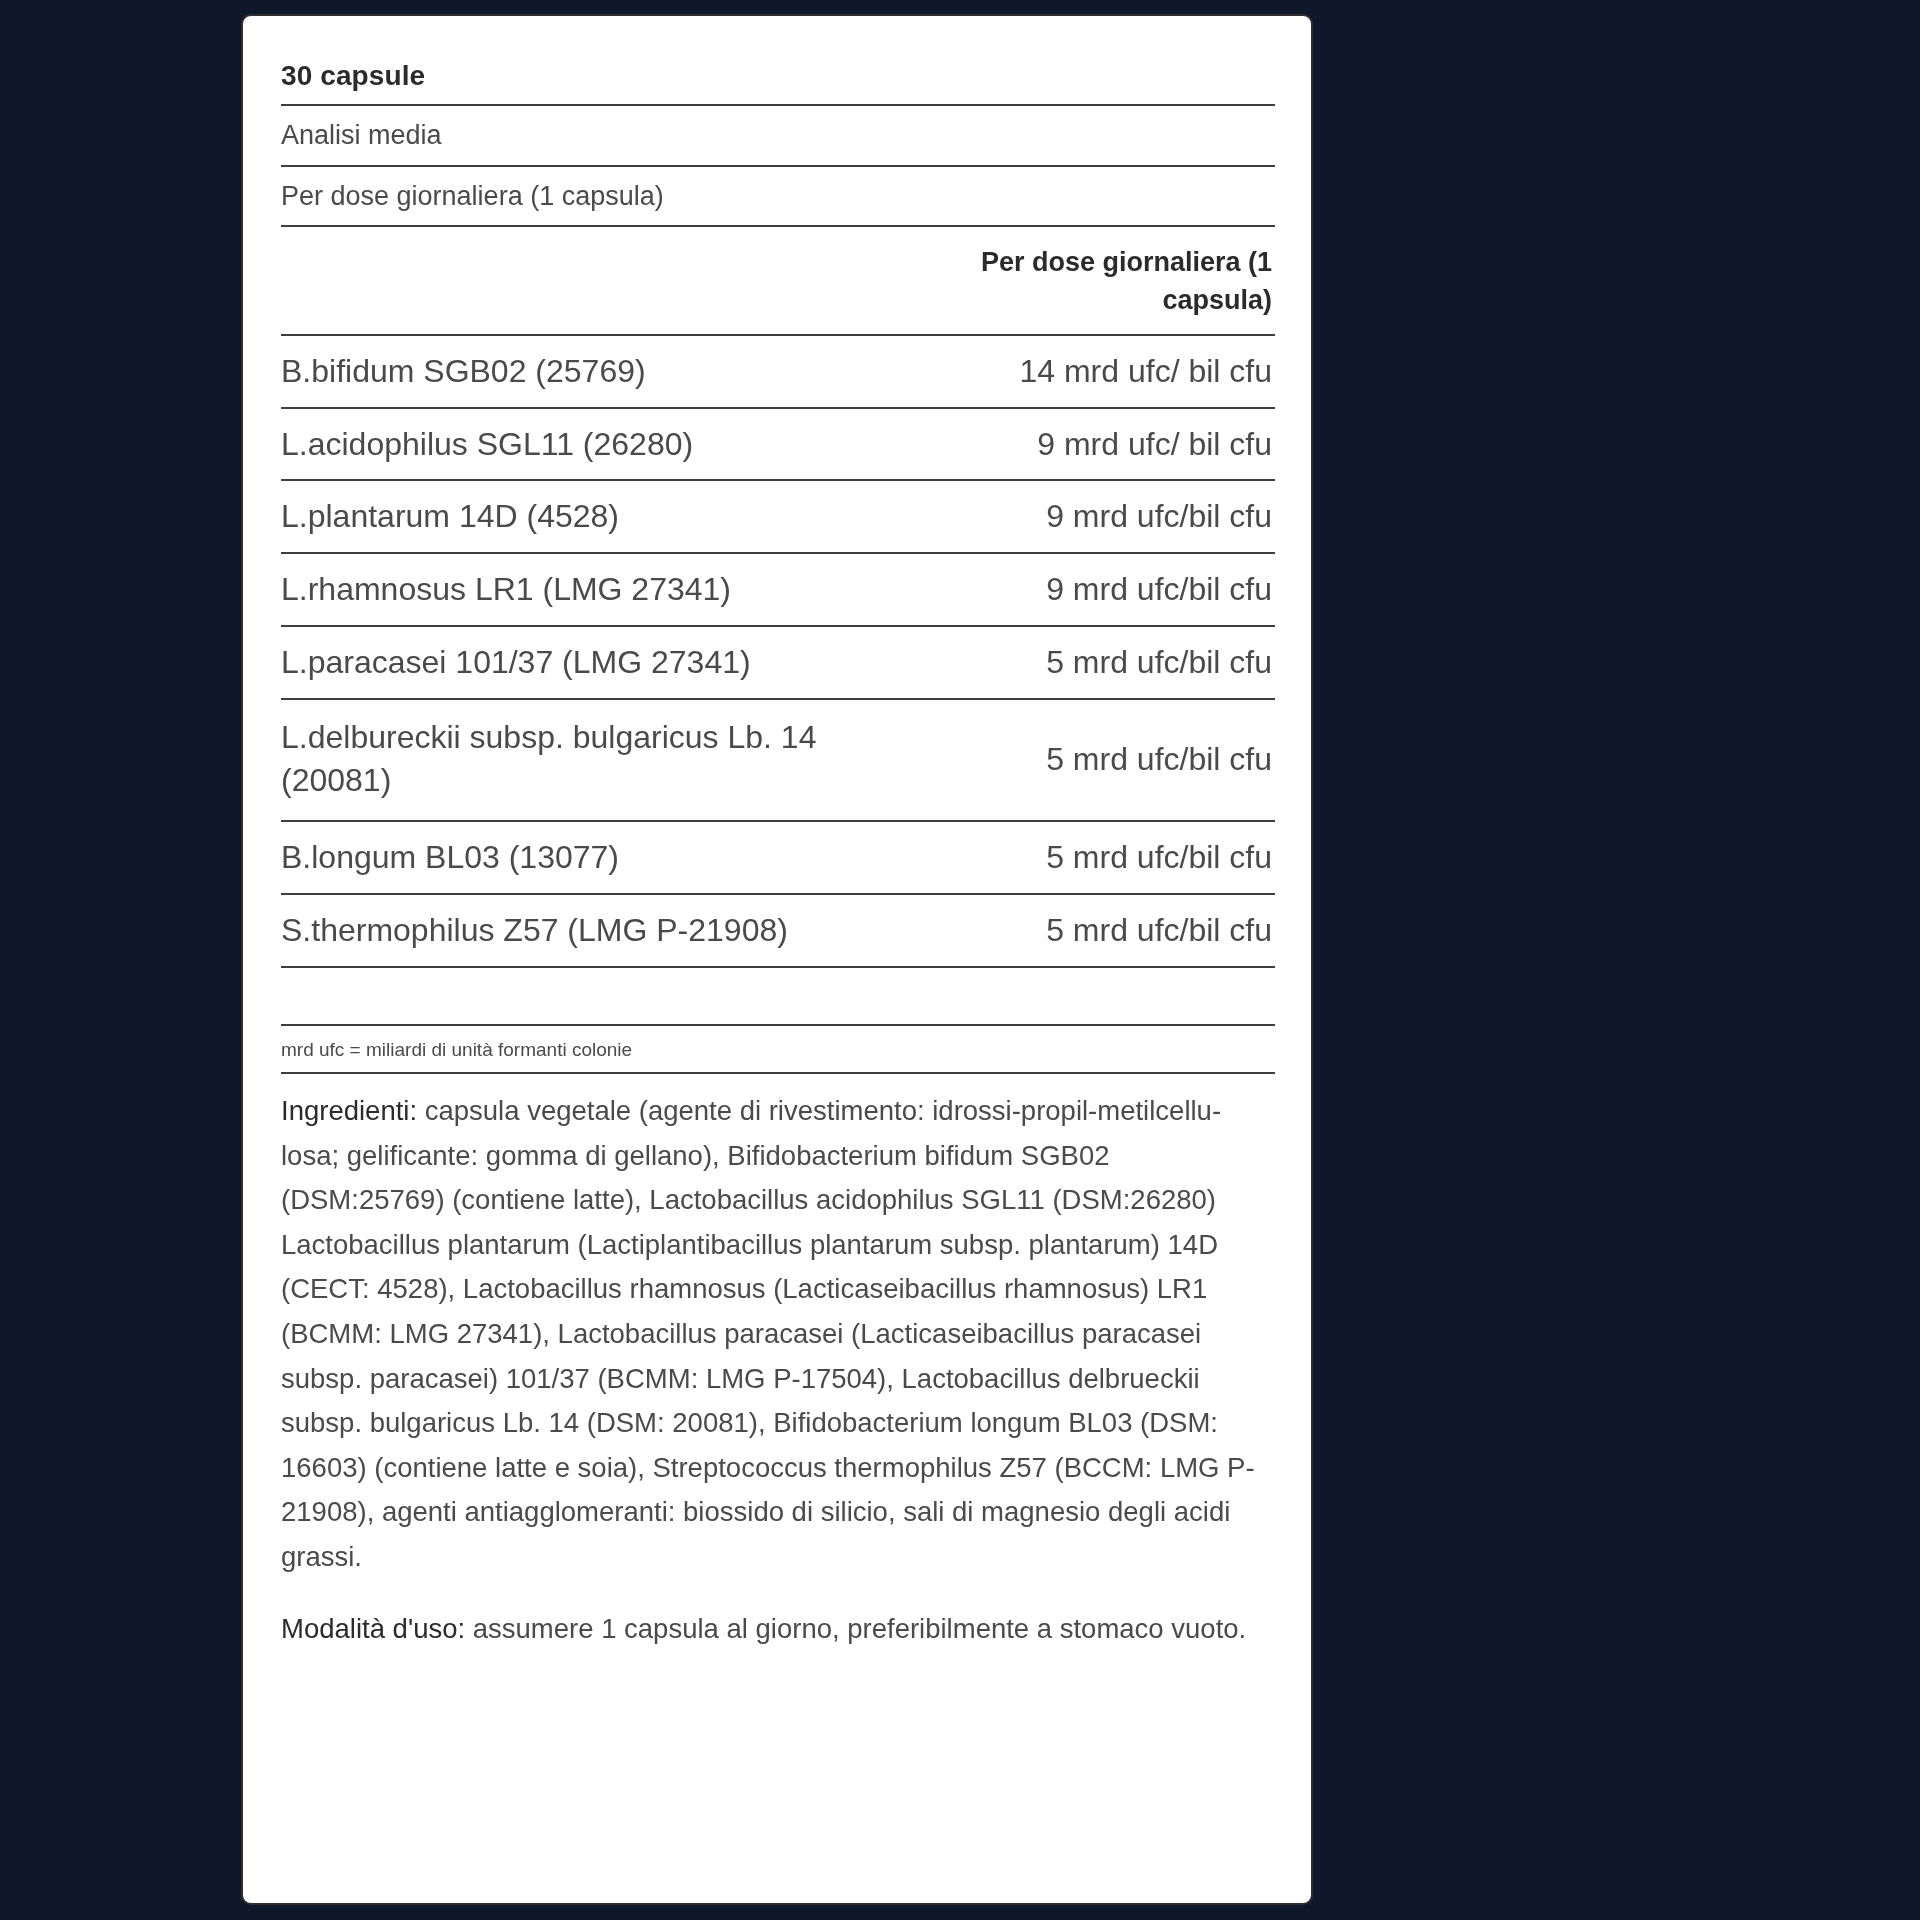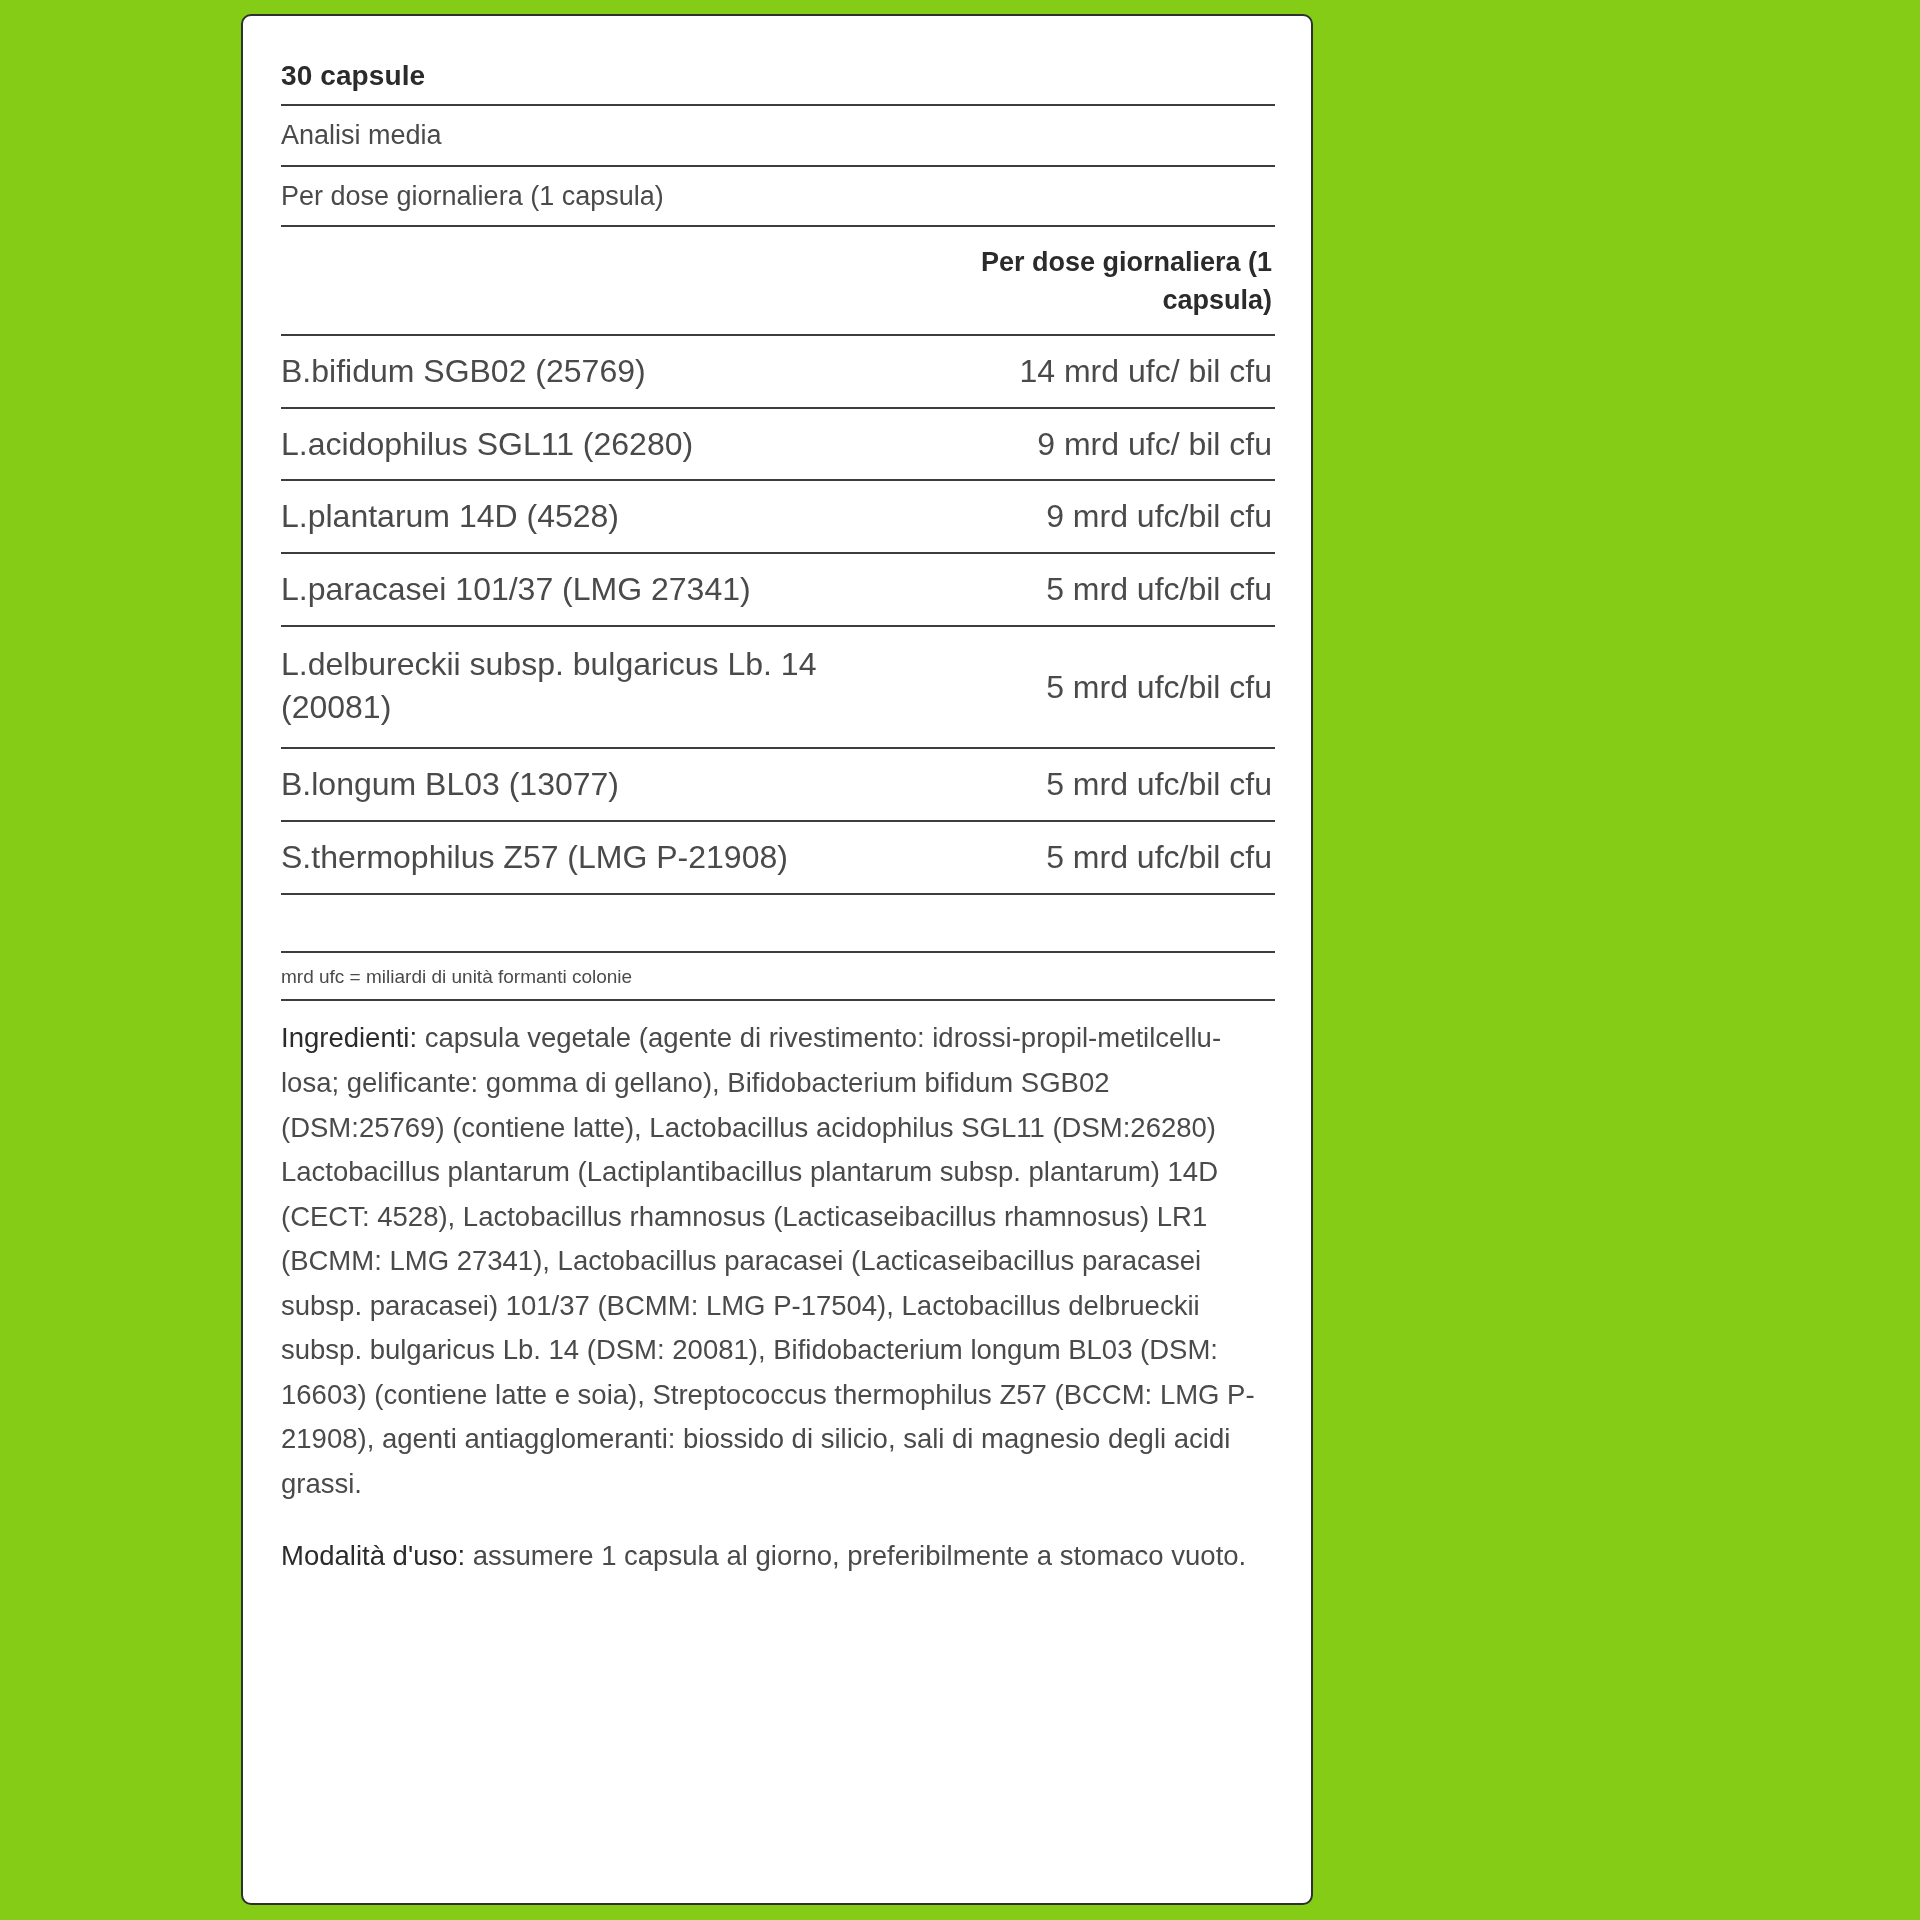--- a/index.html
+++ b/index.html
@@ -14,21 +14,21 @@
     -webkit-font-smoothing: antialiased;
   }
 
   .page {
     width: 1920px;
     height: 1920px;
     box-sizing: border-box;
     display: flex;
     align-items: flex-start;
     justify-content: flex-start;
-    background: #84cc16;
+    background: #0f172a;
   }
 
   
   .card {
     position: absolute;
     left: 241px;
     top: 14px;
     width: 1072px;
     height: 1891px;
     box-sizing: border-box;
@@ -194,20 +194,24 @@
           </tr>
           <tr>
             <td class="cell-name">L.acidophilus SGL11 (26280)</td>
             <td class="cell-val">9 mrd ufc/ bil cfu</td>
           </tr>
           <tr>
             <td class="cell-name">L.plantarum 14D (4528)</td>
             <td class="cell-val">9 mrd ufc/bil cfu</td>
           </tr>
           <tr>
+            <td class="cell-name">L.rhamnosus LR1 (LMG 27341)</td>
+            <td class="cell-val">9 mrd ufc/bil cfu</td>
+          </tr>
+          <tr>
             <td class="cell-name">L.paracasei 101/37 (LMG 27341)</td>
             <td class="cell-val">5 mrd ufc/bil cfu</td>
           </tr>
           <tr class="tall">
             <td class="cell-name">L.delbureckii subsp. bulgaricus Lb. 14 (20081)</td>
             <td class="cell-val">5 mrd ufc/bil cfu</td>
           </tr>
           <tr>
             <td class="cell-name">B.longum BL03 (13077)</td>
             <td class="cell-val">5 mrd ufc/bil cfu</td>

